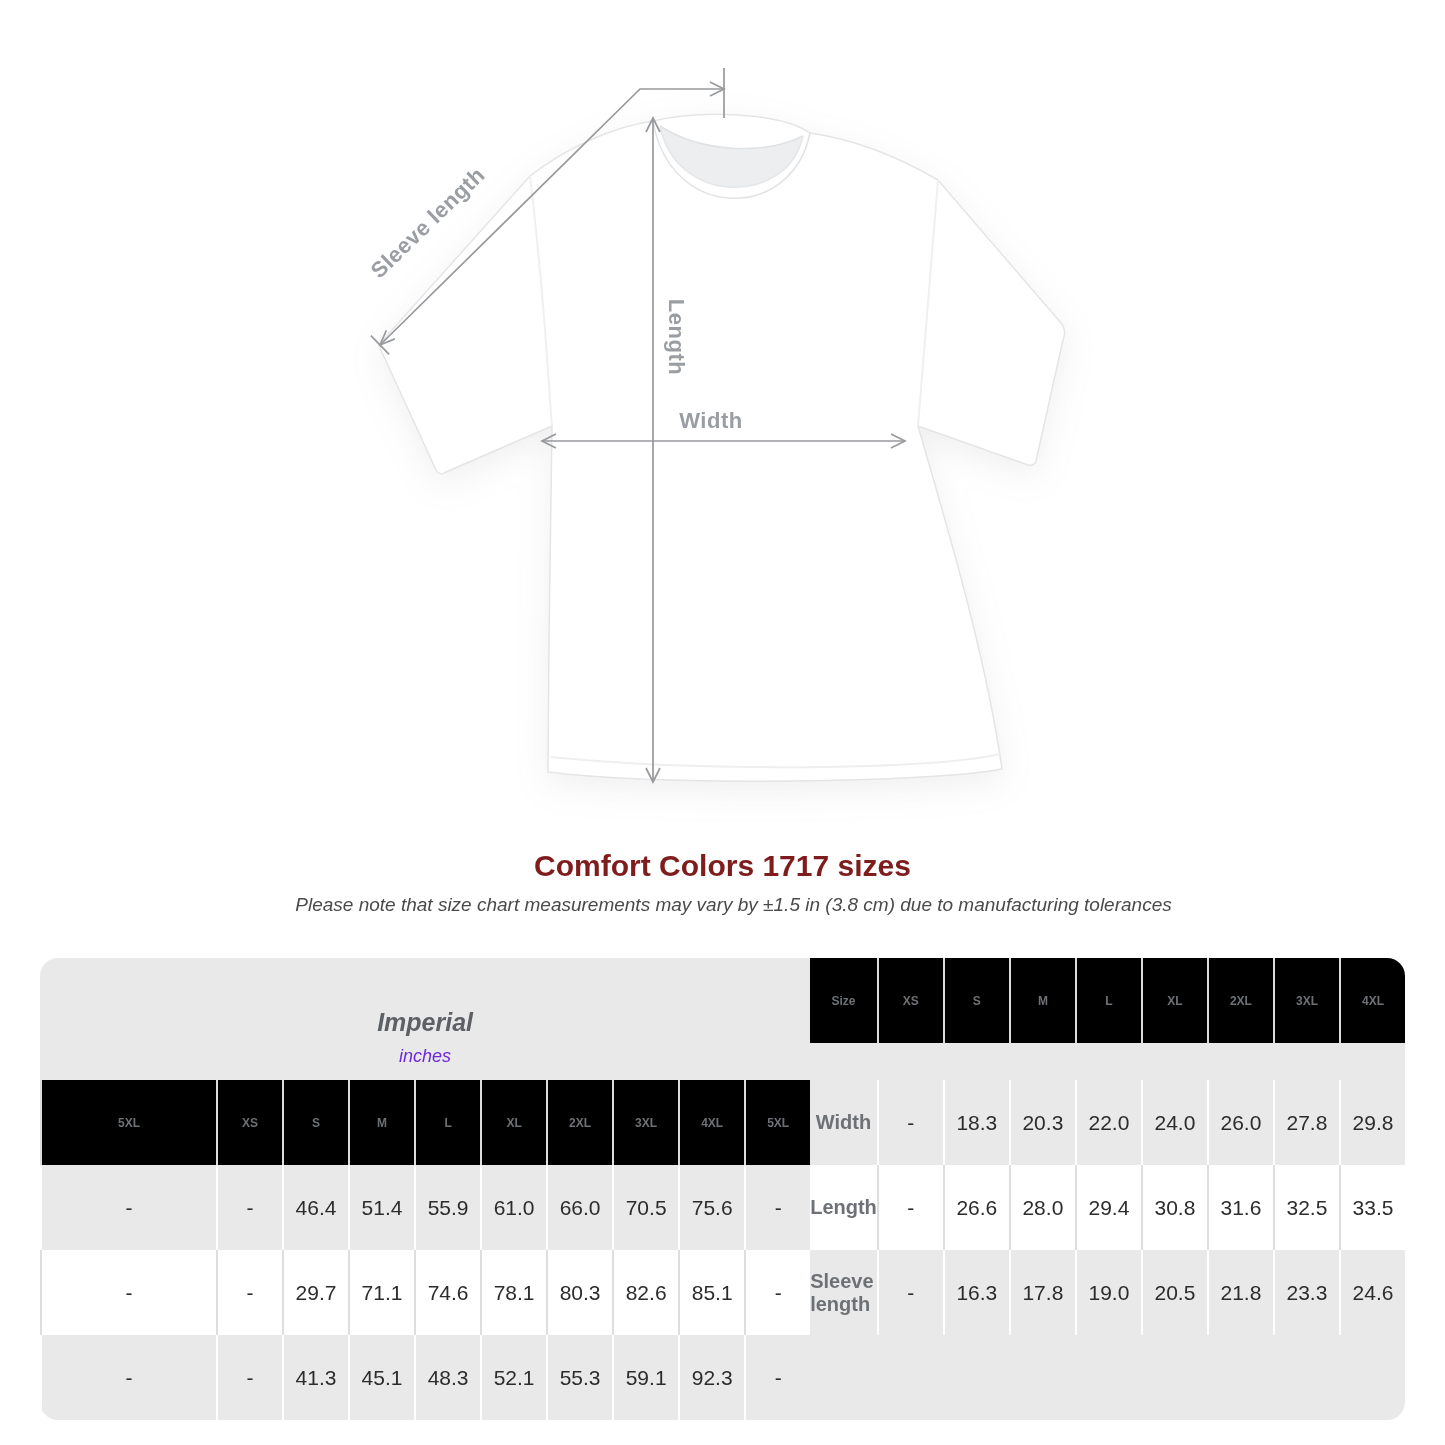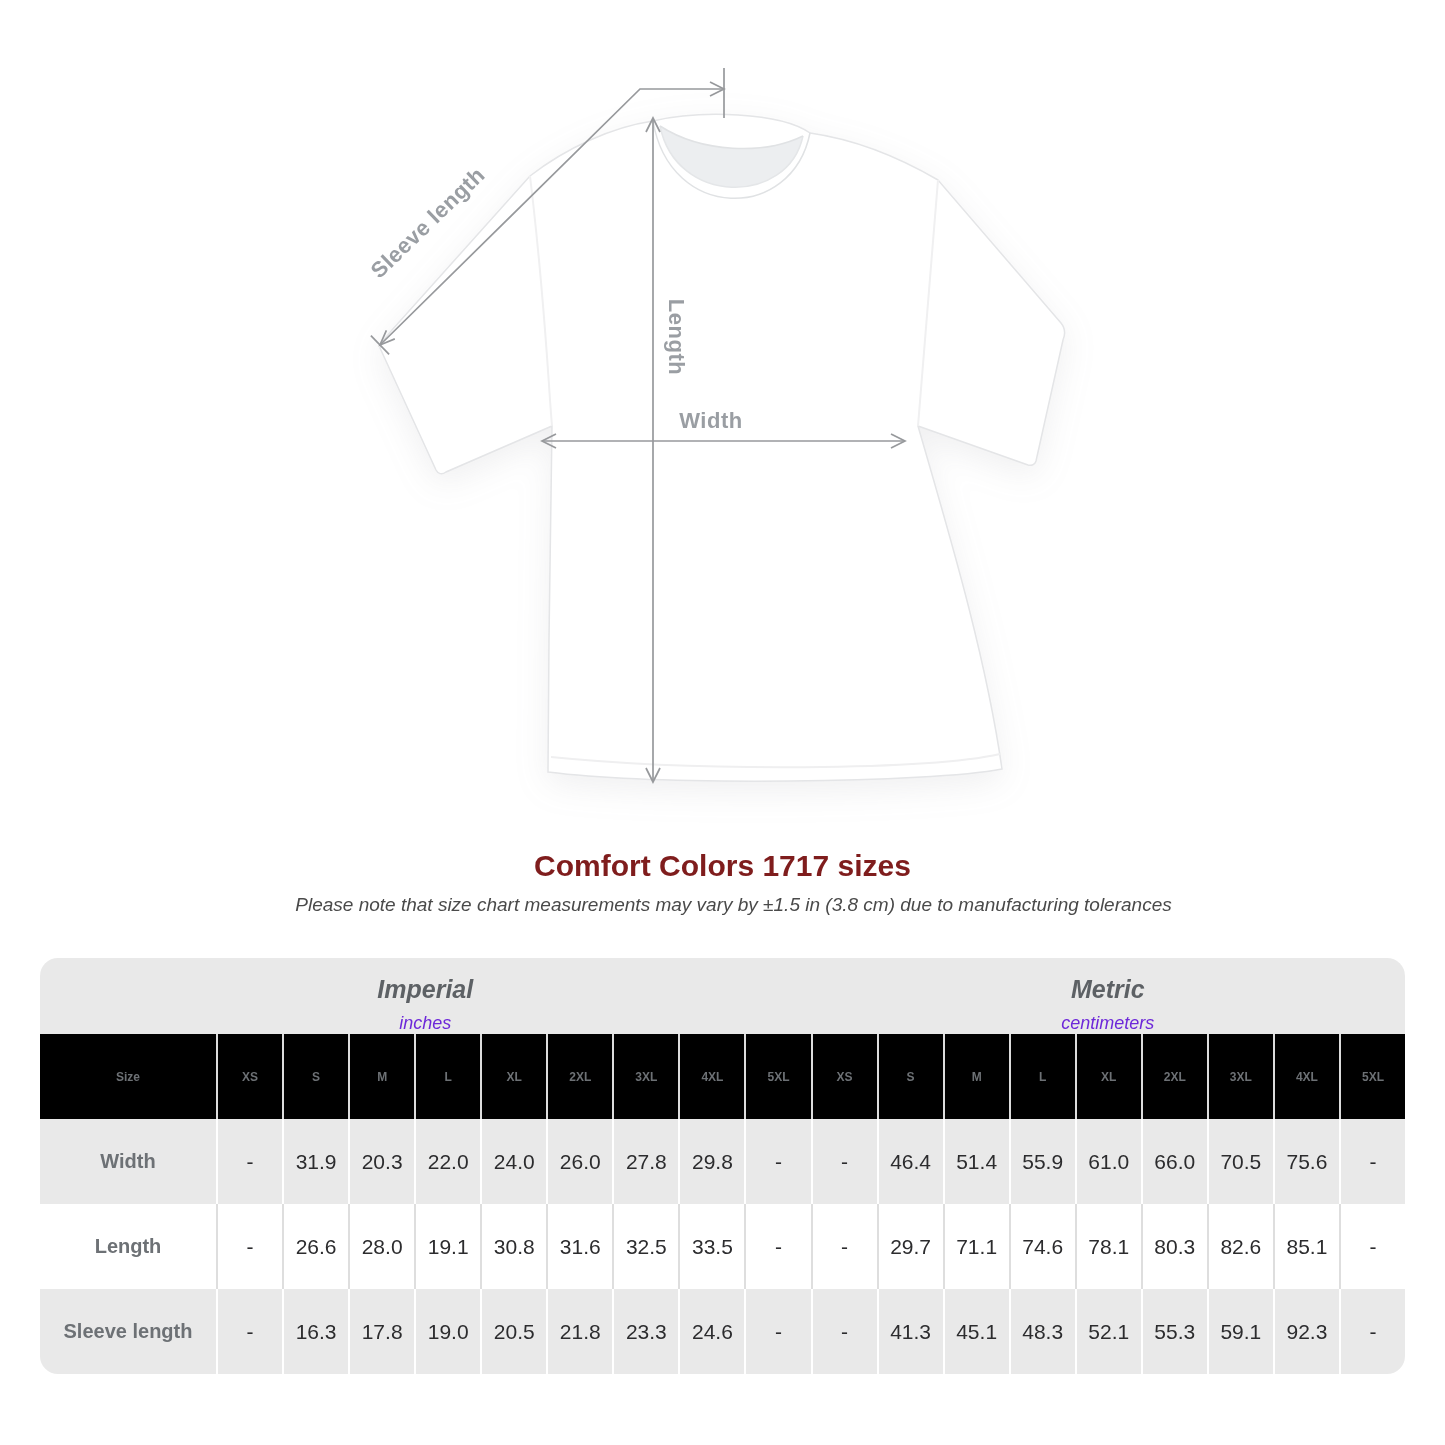--- a/index.html
+++ b/index.html
@@ -19,22 +19,22 @@
   
   .chart-title{position:absolute;left:0;right:0;top:849px;text-align:center;
                font-size:30px;font-weight:bold;color:#7f1d1d;}
   .chart-subtitle{position:absolute;left:0;right:0;top:894px;text-align:center;
                font-size:19px;font-style:italic;color:#4a4a4a;margin-left:22px;}
 
   
   .sizetable{position:absolute;left:40px;top:958px;width:1365px;
              background:#e9e9e9;border-radius:18px;overflow:hidden;}
   .tbl{display:grid;grid-template-columns:176px repeat(18,1fr);}
-  .ghead{grid-row:1;height:76px;display:flex;flex-direction:column;
-         align-items:center;justify-content:flex-end;padding-top:36px;box-sizing:border-box;}
+  .ghead{grid-row:1;height:122px;display:flex;flex-direction:column;
+         align-items:center;justify-content:center;padding-top:36px;box-sizing:border-box;}
   .ghead-imperial{grid-column:1 / 11;}
   .ghead-metric{grid-column:11 / 20;}
   .gname{font-size:25px;font-weight:bold;font-style:italic;color:#5d6165;}
   .gunit{font-size:18px;font-style:italic;color:#6d28d9;margin-top:9px;}
 
   .cell{height:85px;display:flex;align-items:center;justify-content:center;
         box-sizing:border-box;}
   .hdr{background:#000000;font-weight:bold;font-size:12px;color:#6d7175;
        border-left:2px solid #dcdcdc;}
   .w{background:#ffffff;border-left:2px solid #dedede;}
@@ -107,24 +107,20 @@
   <div class="chart-title">Comfort Colors 1717 sizes</div>
   <div class="chart-subtitle">Please note that size chart measurements may vary by ±1.5 in (3.8 cm) due to manufacturing tolerances</div>
 
   <div class="sizetable">
     <div class="tbl">
 
       <div class="ghead ghead-imperial">
         <div class="gname">Imperial</div>
         <div class="gunit">inches</div>
       </div>
-      <div class="ghead ghead-metric">
-        <div class="gname">Metric</div>
-        <div class="gunit">centimeters</div>
-      </div>
 
       <div class="cell hdr nb">Size</div>
       <div class="cell hdr">XS</div>
       <div class="cell hdr">S</div>
       <div class="cell hdr">M</div>
       <div class="cell hdr">L</div>
       <div class="cell hdr">XL</div>
       <div class="cell hdr">2XL</div>
       <div class="cell hdr">3XL</div>
       <div class="cell hdr">4XL</div>
@@ -134,21 +130,21 @@
       <div class="cell hdr">M</div>
       <div class="cell hdr">L</div>
       <div class="cell hdr">XL</div>
       <div class="cell hdr">2XL</div>
       <div class="cell hdr">3XL</div>
       <div class="cell hdr">4XL</div>
       <div class="cell hdr">5XL</div>
 
       <div class="cell g nb lbl">Width</div>
       <div class="cell g val">-</div>
-      <div class="cell g val">31.9</div>
+      <div class="cell g val">18.3</div>
       <div class="cell g val">20.3</div>
       <div class="cell g val">22.0</div>
       <div class="cell g val">24.0</div>
       <div class="cell g val">26.0</div>
       <div class="cell g val">27.8</div>
       <div class="cell g val">29.8</div>
       <div class="cell g val">-</div>
       <div class="cell g val">-</div>
       <div class="cell g val">46.4</div>
       <div class="cell g val">51.4</div>
@@ -156,21 +152,21 @@
       <div class="cell g val">61.0</div>
       <div class="cell g val">66.0</div>
       <div class="cell g val">70.5</div>
       <div class="cell g val">75.6</div>
       <div class="cell g val">-</div>
 
       <div class="cell w nb lbl">Length</div>
       <div class="cell w val">-</div>
       <div class="cell w val">26.6</div>
       <div class="cell w val">28.0</div>
-      <div class="cell w val">19.1</div>
+      <div class="cell w val">29.4</div>
       <div class="cell w val">30.8</div>
       <div class="cell w val">31.6</div>
       <div class="cell w val">32.5</div>
       <div class="cell w val">33.5</div>
       <div class="cell w val">-</div>
       <div class="cell w val">-</div>
       <div class="cell w val">29.7</div>
       <div class="cell w val">71.1</div>
       <div class="cell w val">74.6</div>
       <div class="cell w val">78.1</div>

